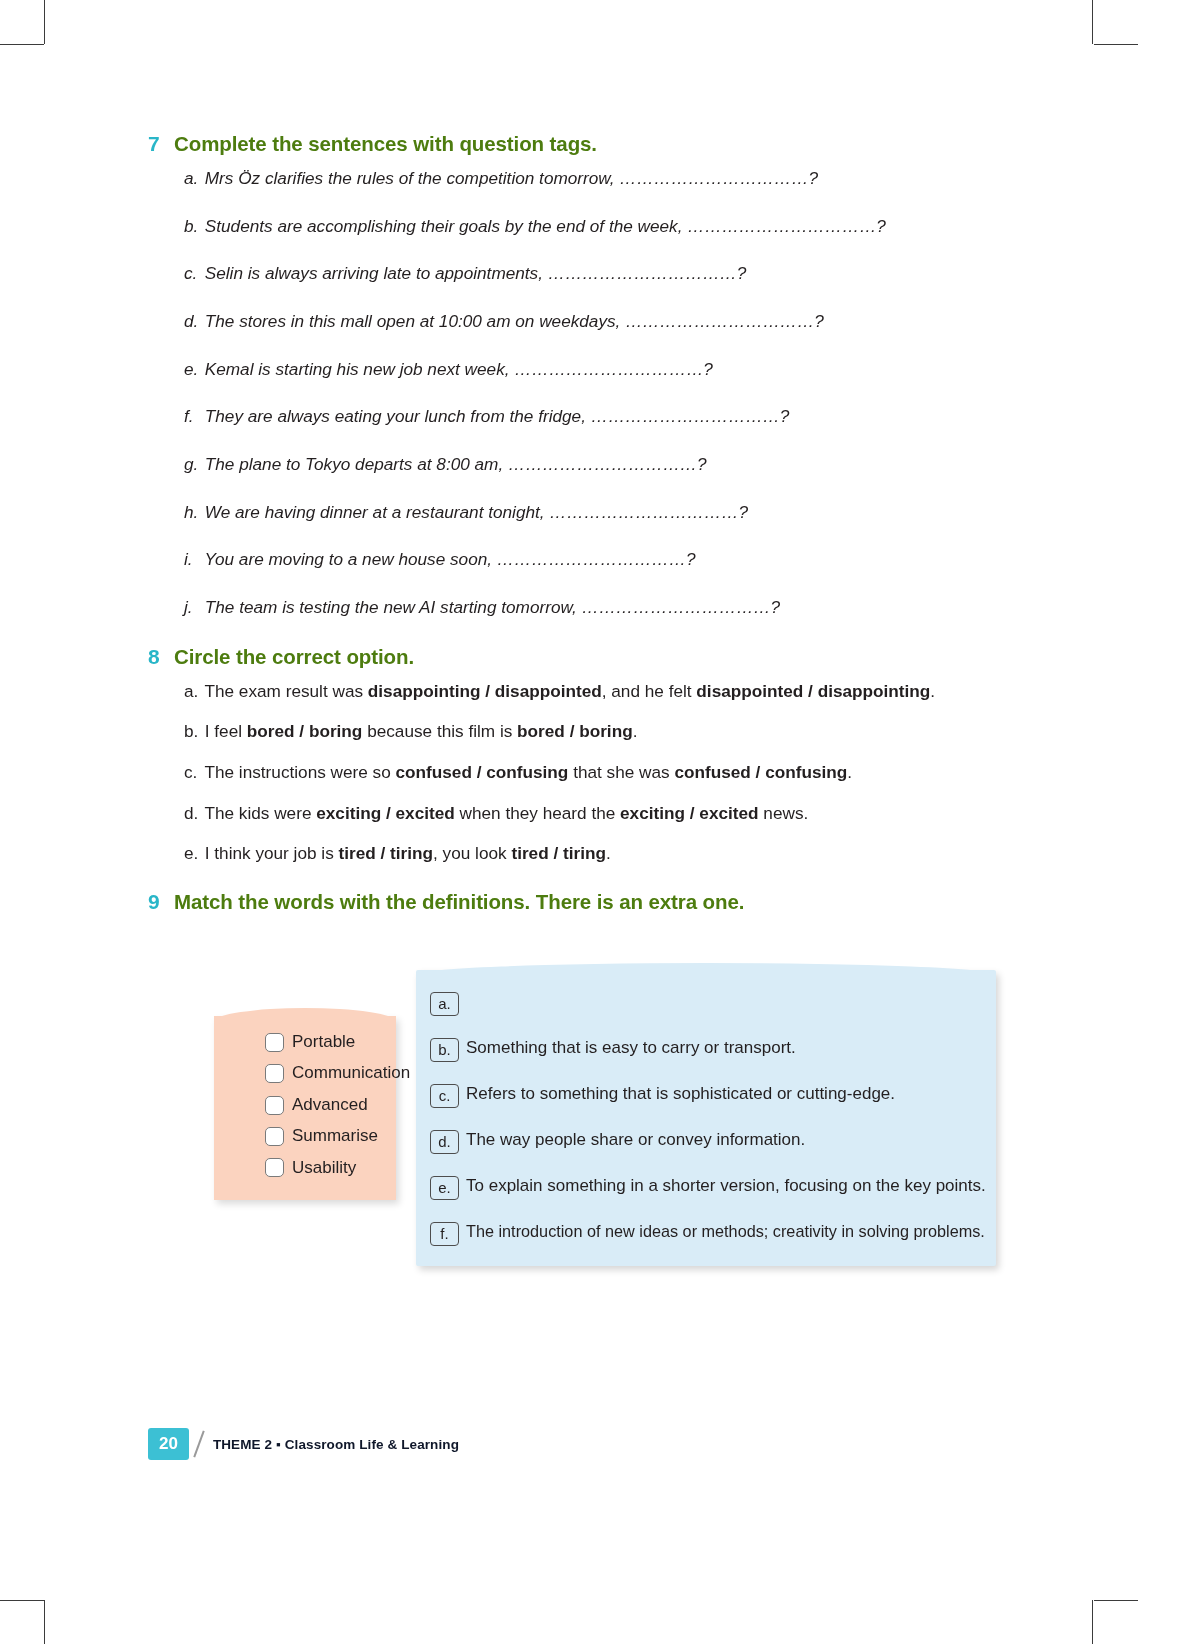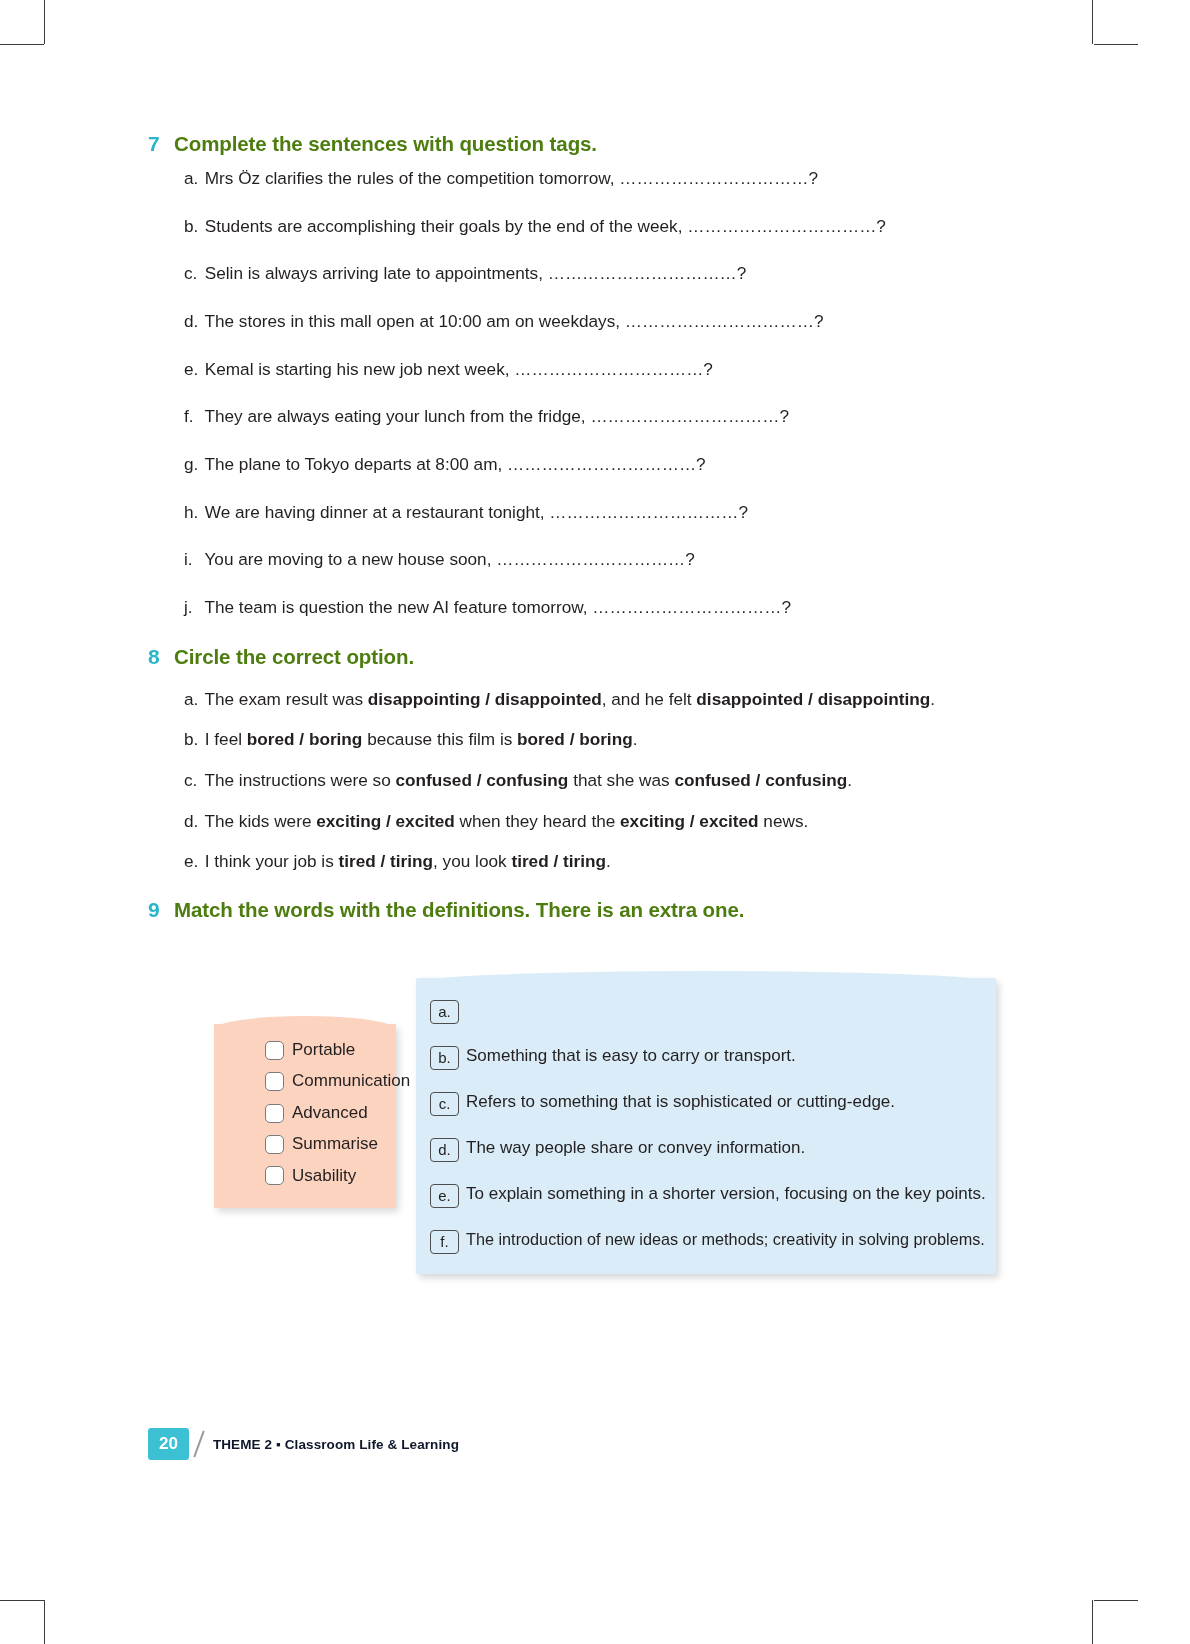--- a/index.html
+++ b/index.html
@@ -72,25 +72,25 @@
   .item {
     font-size: 17.2px;
     line-height: 1.2;
     color: #231f20;
     white-space: nowrap;
   }
   .item .lbl { display: inline-block; }
 
   
   .ex7 .items { margin-top: 12px; }
-  .ex7 .item { margin-bottom: 27px; }
+  .ex7 .item { margin-bottom: 27px; font-style: italic; }
   .ex7 .item .lbl { min-width: 16px; }
 
   
-  .ex8 .items { margin-top: 20px; }
+  .ex8 .items { margin-top: 12px; }
   .ex8 .item { margin-bottom: 20px; }
   .ex8 .item .lbl { min-width: 16px; }
   .opt { font-weight: bold; }
 
   .ex7 { margin-bottom: 10px; }
   .ex8 { margin-bottom: 26px; }
 
   
   .match-area {
     position: relative;
@@ -269,21 +269,21 @@
       <div class="items" id="ex7-items">
           <div class="item"><span class="lbl">a.</span><span> Mrs Öz clarifies the rules of the competition tomorrow, ……………………………?</span></div>
           <div class="item"><span class="lbl">b.</span><span> Students are accomplishing their goals by the end of the week, ……………………………?</span></div>
           <div class="item"><span class="lbl">c.</span><span> Selin is always arriving late to appointments, ……………………………?</span></div>
           <div class="item"><span class="lbl">d.</span><span> The stores in this mall open at 10:00 am on weekdays, ……………………………?</span></div>
           <div class="item"><span class="lbl">e.</span><span> Kemal is starting his new job next week, ……………………………?</span></div>
           <div class="item"><span class="lbl">f.</span><span> They are always eating your lunch from the fridge, ……………………………?</span></div>
           <div class="item"><span class="lbl">g.</span><span> The plane to Tokyo departs at 8:00 am, ……………………………?</span></div>
           <div class="item"><span class="lbl">h.</span><span> We are having dinner at a restaurant tonight, ……………………………?</span></div>
           <div class="item"><span class="lbl">i.</span><span> You are moving to a new house soon, ……………………………?</span></div>
-          <div class="item"><span class="lbl">j.</span><span> The team is question the new AI feature tomorrow, ……………………………?</span></div>
+          <div class="item"><span class="lbl">j.</span><span> The team is testing the new AI starting tomorrow, ……………………………?</span></div>
         </div>
     </section>
 
     <section class="exercise ex8">
       <div class="ex-head">
         <div class="ex-num">8</div>
         <div class="ex-title">Circle the correct option.</div>
       </div>
       <div class="items" id="ex8-items">
           <div class="item"><span class="lbl">a.</span> <span>The exam result was </span><span class="opt">disappointing / disappointed</span><span>, and he felt </span><span class="opt">disappointed / disappointing</span><span>.</span></div>

